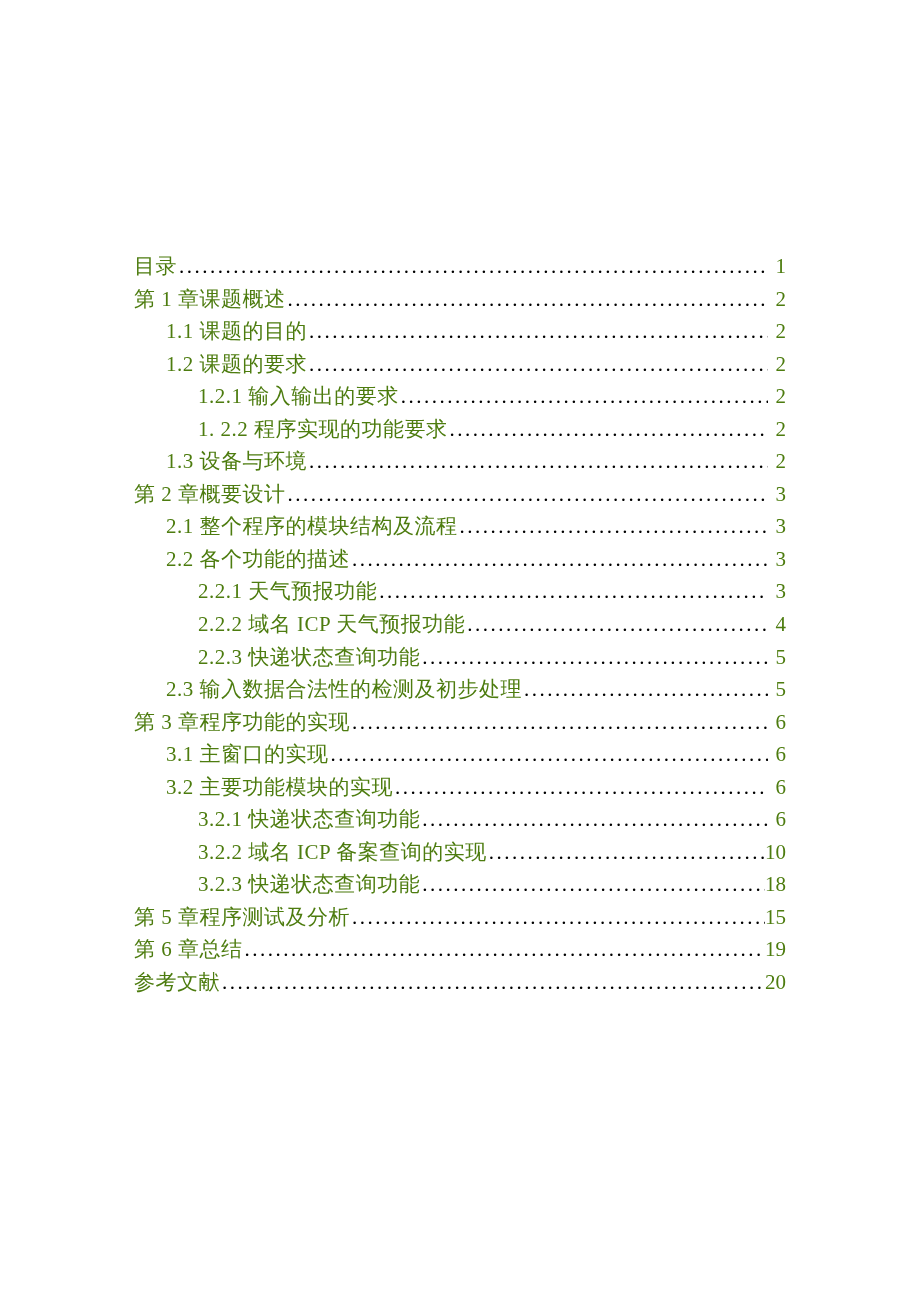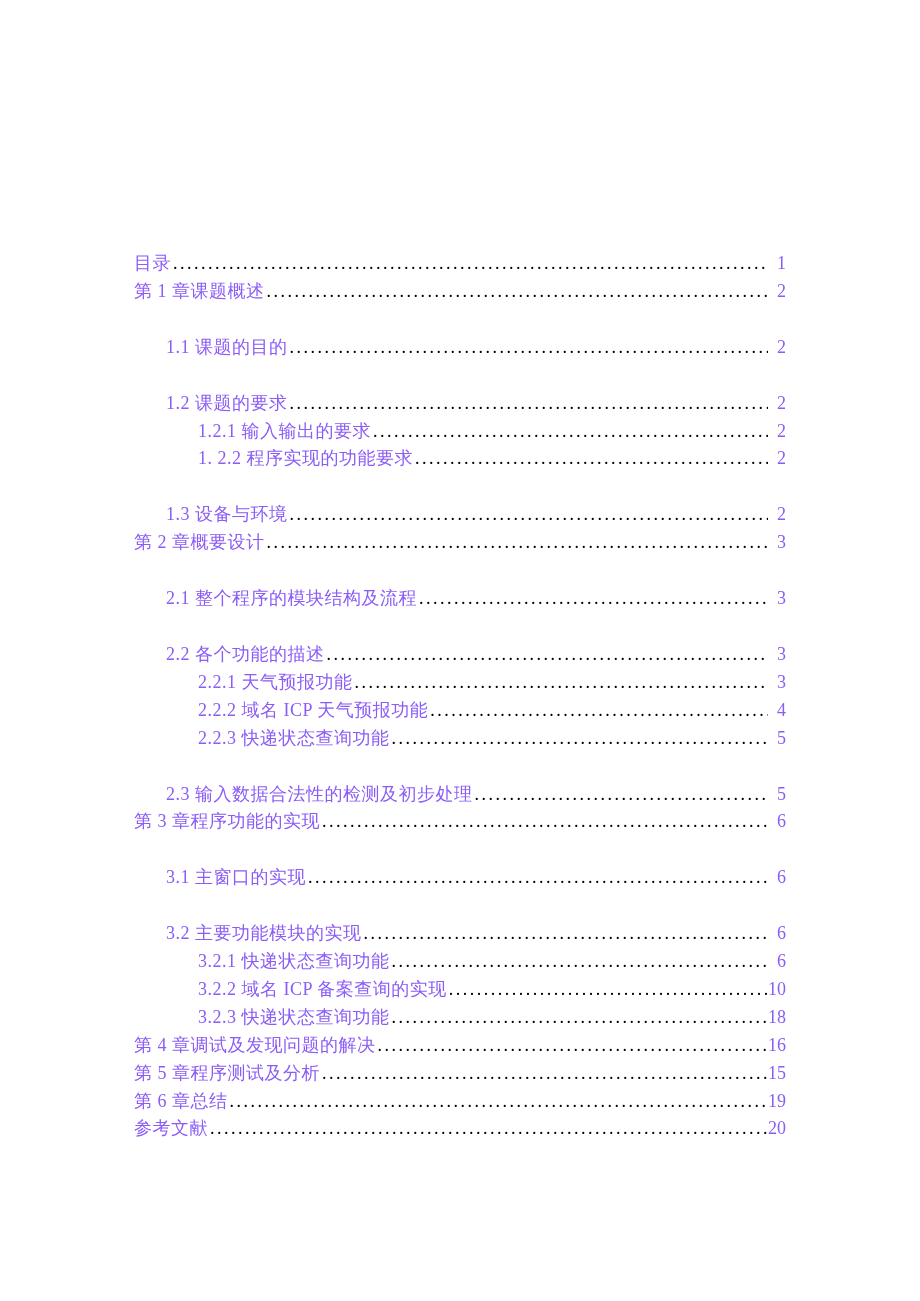--- a/index.html
+++ b/index.html
@@ -12,31 +12,31 @@
       font-family: "SimSun", "宋体", serif;
       width: 920px;
       height: 1301px;
       position: relative;
     }
     .page {
       position: absolute;
       top: 250px;
       left: 134px;
       width: 652px;
-      font-size: 18px;
-      color: #8b5cf6;
+      font-size: 21px;
+      color: #4d7c0f;
       line-height: 1.55;
     }
     .toc-row {
       display: flex;
       align-items: baseline;
       white-space: nowrap;
       overflow: hidden;
     }
-    .indent-1 { padding-left: 32px; margin-top: 28px; }
+    .indent-1 { padding-left: 32px; }
     .indent-2 { padding-left: 64px; }
     .label {
       flex: 0 0 auto;
       letter-spacing: 0.5px;
     }
     .dots {
       flex: 1 1 auto;
       overflow: hidden;
       letter-spacing: 2.5px;
       color: #000;
@@ -150,25 +150,20 @@
       <span class="label">3.2.2 域名 ICP 备案查询的实现</span>
       <span class="dots"></span>
       <span class="pg">10</span>
     </div>
     <div class="toc-row indent-2">
       <span class="label">3.2.3 快递状态查询功能</span>
       <span class="dots"></span>
       <span class="pg">18</span>
     </div>
     <div class="toc-row">
-      <span class="label">第 4 章调试及发现问题的解决</span>
-      <span class="dots"></span>
-      <span class="pg">16</span>
-    </div>
-    <div class="toc-row">
       <span class="label">第 5 章程序测试及分析</span>
       <span class="dots"></span>
       <span class="pg">15</span>
     </div>
     <div class="toc-row">
       <span class="label">第 6 章总结</span>
       <span class="dots"></span>
       <span class="pg">19</span>
     </div>
     <div class="toc-row">

